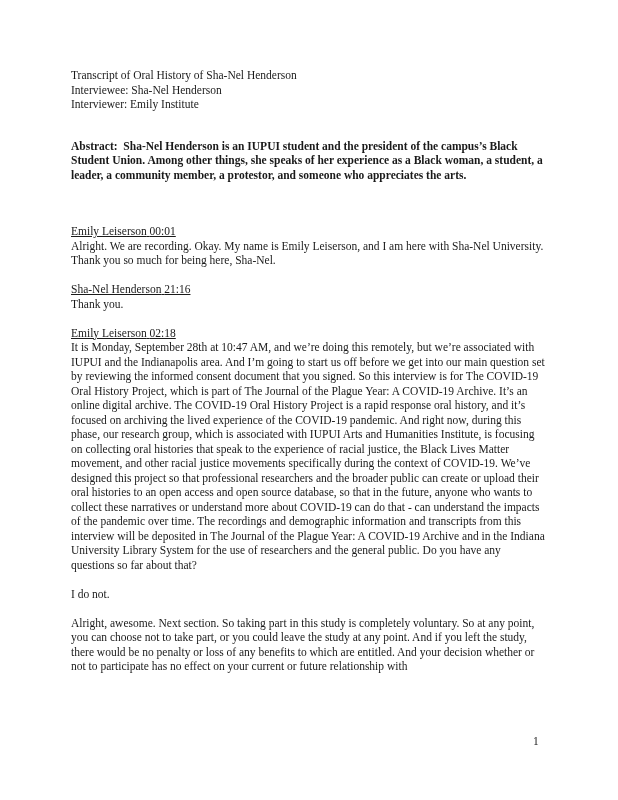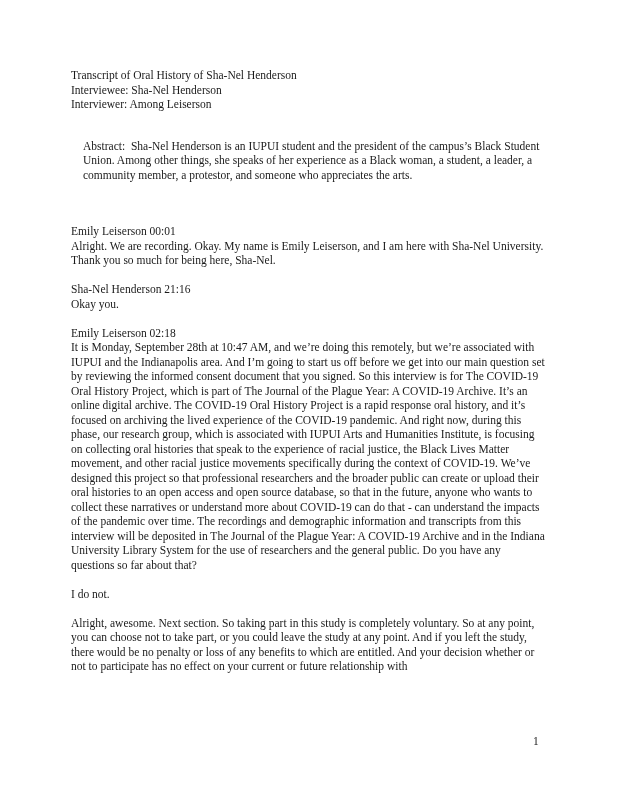--- a/index.html
+++ b/index.html
@@ -17,63 +17,65 @@
     font-family: "Liberation Serif", "DejaVu Serif", serif;
     font-size: 11.5px;
     line-height: 14.5px;
     color: #1a1a1a;
     overflow: hidden;
   }
   .header-line {
     white-space: pre-wrap;
   }
   .abstract {
-    margin: 27px 0 42px 12px;
+    margin: 27px 0 42px 0;
     white-space: pre-wrap;
+    font-weight: bold;
   }
   .entry {
     margin-bottom: 14.5px;
   }
   .entry-text {
     white-space: pre-wrap;
   }
   .speaker-line {
     white-space: pre-wrap;
+    text-decoration: underline;
   }
   .page-number {
     position: absolute;
     left: 533px;
     top: 734px;
     font-size: 11.5px;
     color: #1a1a1a;
   }
 </style>
 </head>
 <body>
 
 <div class="page">
 
   <div class="header">
     <div class="header-line">Transcript of Oral History of Sha-Nel Henderson</div>
     <div class="header-line">Interviewee: Sha-Nel Henderson</div>
-    <div class="header-line">Interviewer: Among Leiserson</div>
+    <div class="header-line">Interviewer: Emily Institute</div>
   </div>
 
   <div class="abstract">Abstract:  Sha-Nel Henderson is an IUPUI student and the president of the campus’s Black Student Union. Among other things, she speaks of her experience as a Black woman, a student, a leader, a community member, a protestor, and someone who appreciates the arts.</div>
 
   <div class="transcript">
 
     <div class="entry">
       <div class="speaker-line"><span>Emily Leiserson</span> <span>00:01</span></div>
       <div class="entry-text">Alright. We are recording. Okay. My name is Emily Leiserson, and I am here with Sha-Nel University. Thank you so much for being here, Sha-Nel.</div>
     </div>
 
     <div class="entry">
       <div class="speaker-line"><span>Sha-Nel Henderson</span> <span>21:16</span></div>
-      <div class="entry-text">Okay you.</div>
+      <div class="entry-text">Thank you.</div>
     </div>
 
     <div class="entry">
       <div class="speaker-line"><span>Emily Leiserson</span> <span>02:18</span></div>
       <div class="entry-text">It is Monday, September 28th at 10:47 AM, and we’re doing this remotely, but we’re associated with IUPUI and the Indianapolis area. And I’m going to start us off before we get into our main question set by reviewing the informed consent document that you signed. So this interview is for The COVID-19 Oral History Project, which is part of The Journal of the Plague Year: A COVID-19 Archive. It’s an online digital archive. The COVID-19 Oral History Project is a rapid response oral history, and it’s focused on archiving the lived experience of the COVID-19 pandemic. And right now, during this phase, our research group, which is associated with IUPUI Arts and Humanities Institute, is focusing on collecting oral histories that speak to the experience of racial justice, the Black Lives Matter movement, and other racial justice movements specifically during the context of COVID-19. We’ve designed this project so that professional researchers and the broader public can create or upload their oral histories to an open access and open source database, so that in the future, anyone who wants to collect these narratives or understand more about COVID-19 can do that - can understand the impacts of the pandemic over time. The recordings and demographic information and transcripts from this interview will be deposited in The Journal of the Plague Year: A COVID-19 Archive and in the Indiana University Library System for the use of researchers and the general public. Do you have any questions so far about that?</div>
     </div>
 
     <div class="entry">
       <div class="entry-text">I do not.</div>
     </div>

